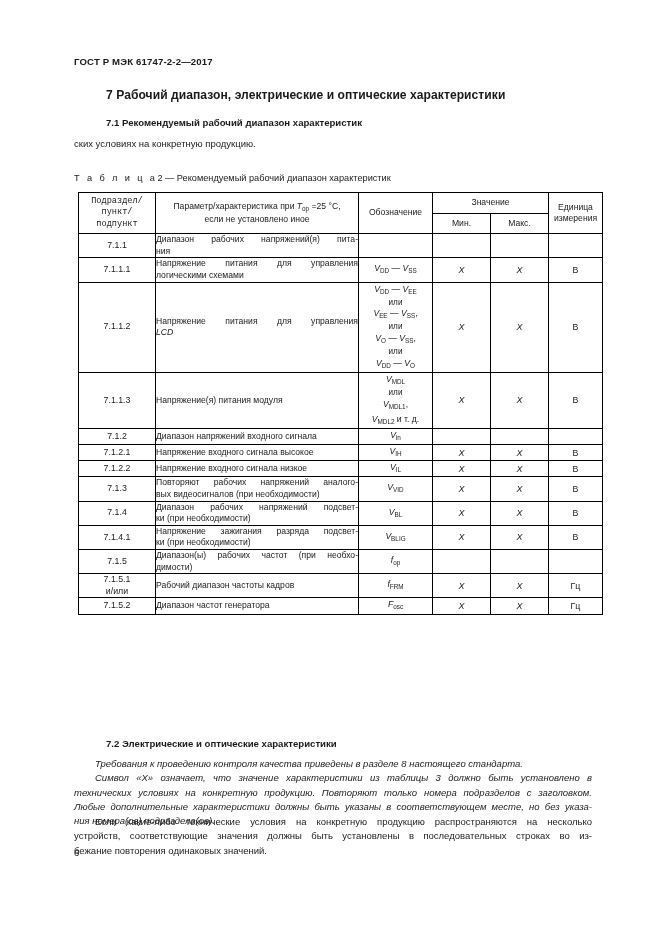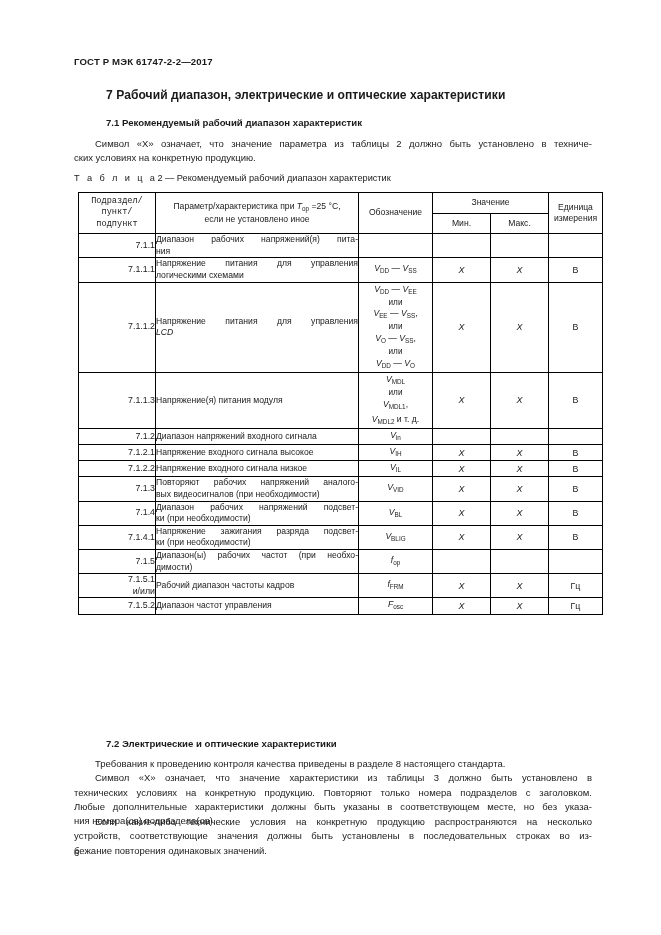--- a/index.html
+++ b/index.html
@@ -74,21 +74,21 @@
   }
   .para .ln { display: block; white-space: nowrap; }
   .para .ln.j {
     display: block;
     text-align: justify;
     text-align-last: justify;
   }
   .indent { display: inline-block; width: 21px; }
 
   #intro-para { left: 74px; top: 137px; width: 518px; }
-  #para-7-2-a { left: 74px; top: 757px; width: 518px; }
+  #para-7-2-a { left: 74px; top: 757px; width: 518px; font-style: italic; }
   #para-7-2-b { left: 74px; top: 815px; width: 518px; }
 
   
   .table-caption {
     position: absolute;
     left: 74px;
     top: 173px;
     font-size: 9.2px;
     white-space: nowrap;
   }
@@ -122,21 +122,21 @@
   .tbl-wrap table.t { border: 1.1px solid #000; }
 
   td.c-num  { width: 77px;  text-align: center; font-family: Liberation Mono, monospace; }
   td.c-par  { width: 203px; }
   td.c-sym  { width: 74px;  text-align: center; }
   td.c-min  { width: 58px;  text-align: center; }
   td.c-max  { width: 58px;  text-align: center; }
   td.c-unit { width: 54px;  text-align: center; }
 
   td.body-num {
-    text-align: right;
+    text-align: center;
     font-size: 8.8px;
     padding: 4px 2px;
     line-height: 11.6px;
   }
   td.body-par {
     padding: 4px 7px 4px 8px;
     line-height: 11.6px;
     text-align: justify;
     text-align-last: left;
   }
@@ -182,21 +182,20 @@
 
 <div class="page">
 
   <div class="runhead">ГОСТ Р МЭК 61747-2-2—2017</div>
 
   <div class="clause-title">7 Рабочий диапазон, электрические и оптические характеристики</div>
 
   <div class="subclause-title">7.1 Рекомендуемый рабочий диапазон характеристик</div>
 
   <div class="para" id="intro-para">
-    <span class="ln j"><span class="indent"></span><span>Символ «X» означает, что значение параметра из таблицы 2 должно быть установлено в техниче-</span></span>
     <span class="ln">ских условиях на конкретную продукцию.</span>
   </div>
 
   <div class="table-caption">
     <span class="tkw">Т а б л и ц а</span><span>2</span>&nbsp;<span>—</span>&nbsp;<span>Рекомендуемый рабочий диапазон характеристик</span>
   </div>
 
   <div class="tbl-wrap">
     <table class="t">
       <colgroup>
@@ -352,21 +351,21 @@
             <td class="body-par">Рабочий диапазон частоты кадров</td>
             <td class="body-sym">
               <span class="symline"><span class="vitalic">f</span><sub>FRM</sub></span>
             </td>
             <td class="body-val">X</td>
             <td class="body-val">X</td>
             <td class="body-unit">Гц</td>
           </tr>
           <tr>
             <td class="body-num">7.1.5.2</td>
-            <td class="body-par">Диапазон частот управления</td>
+            <td class="body-par">Диапазон частот генератора</td>
             <td class="body-sym">
               <span class="symline"><span class="vitalic">F</span><sub>osc</sub></span>
             </td>
             <td class="body-val">X</td>
             <td class="body-val">X</td>
             <td class="body-unit">Гц</td>
           </tr>
         </tbody>
     </table>
   </div>

